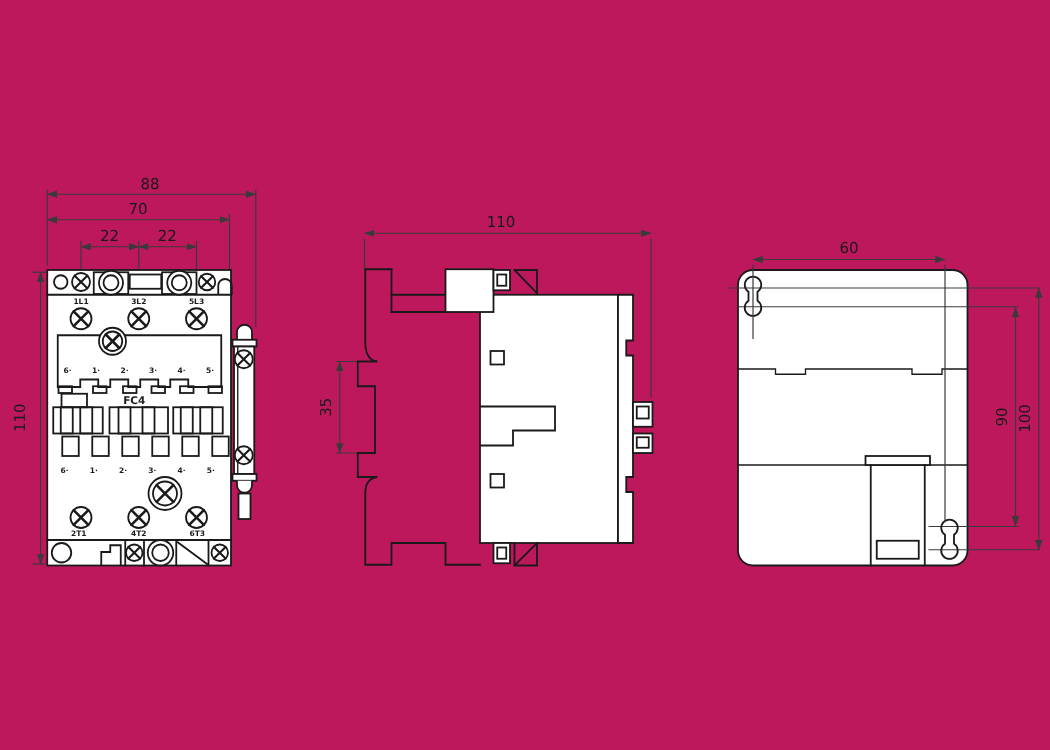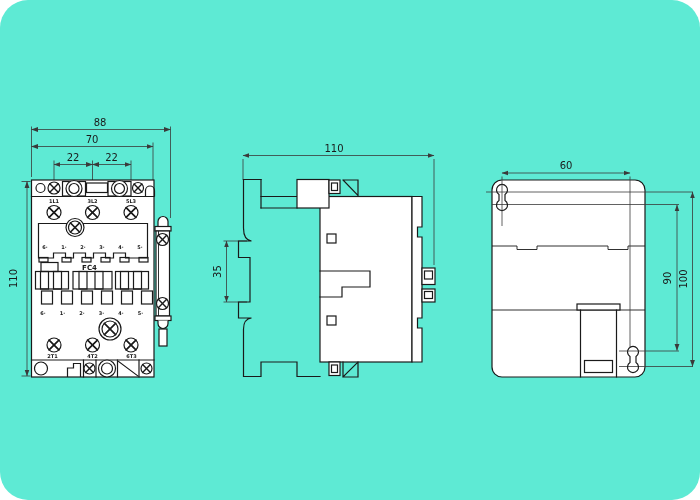--- a/index.html
+++ b/index.html
@@ -1,16 +1,16 @@
 <!DOCTYPE html>
 <html><head>
 <meta charset="utf-8">
 <style>
   html,body{margin:0;padding:0;background:#ffffff;}
-  .stage{width:700px;height:500px;background:#5eead4;position:relative;overflow:hidden;border-radius:28px;}
+  .stage{width:700px;height:500px;background:#be185d;position:relative;overflow:hidden;}
   svg{display:block}
   .ol{stroke:#1a1a1a;fill:none;stroke-width:1.2;stroke-linejoin:miter;stroke-linecap:square}
   .olw{stroke:#1a1a1a;fill:#ffffff;stroke-width:1.2;stroke-linejoin:miter}
   .thin{stroke:#1a1a1a;fill:none;stroke-width:0.9}
   .dim{stroke:#3a3a3a;fill:none;stroke-width:0.8}
   .scr{stroke:#1a1a1a;fill:#ffffff;stroke-width:1.2}
   .crs{stroke:#1a1a1a;stroke-width:1.7;stroke-linecap:round}
   .crs-sm{stroke:#1a1a1a;stroke-width:1.4;stroke-linecap:round}
   text{font-family:"DejaVu Sans",sans-serif;fill:#1a1a1a}
   .dimtxt{font-size:10px;}

